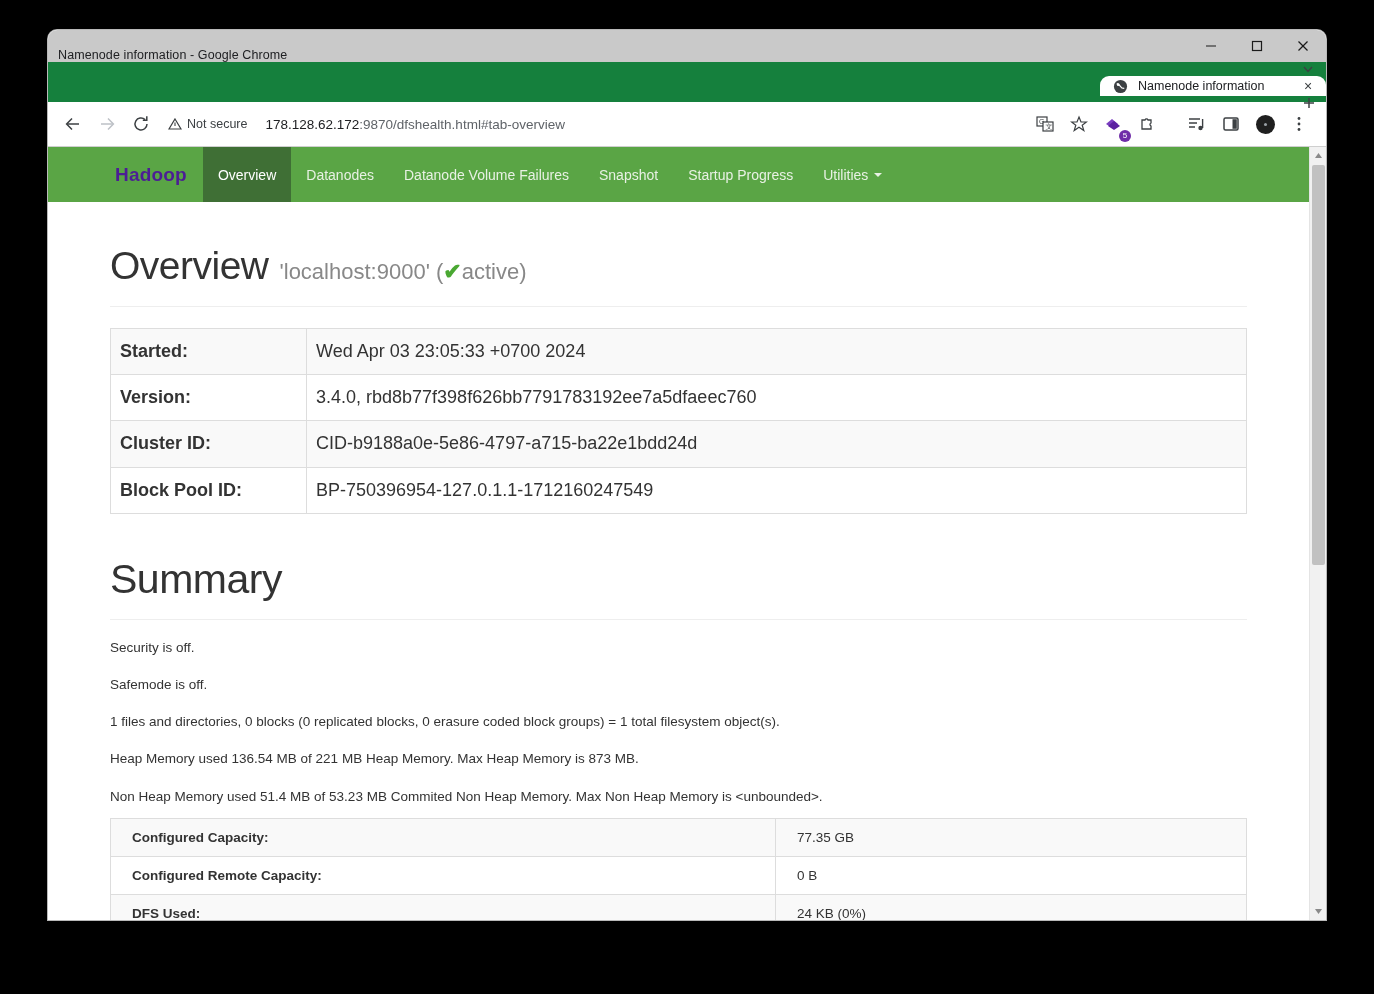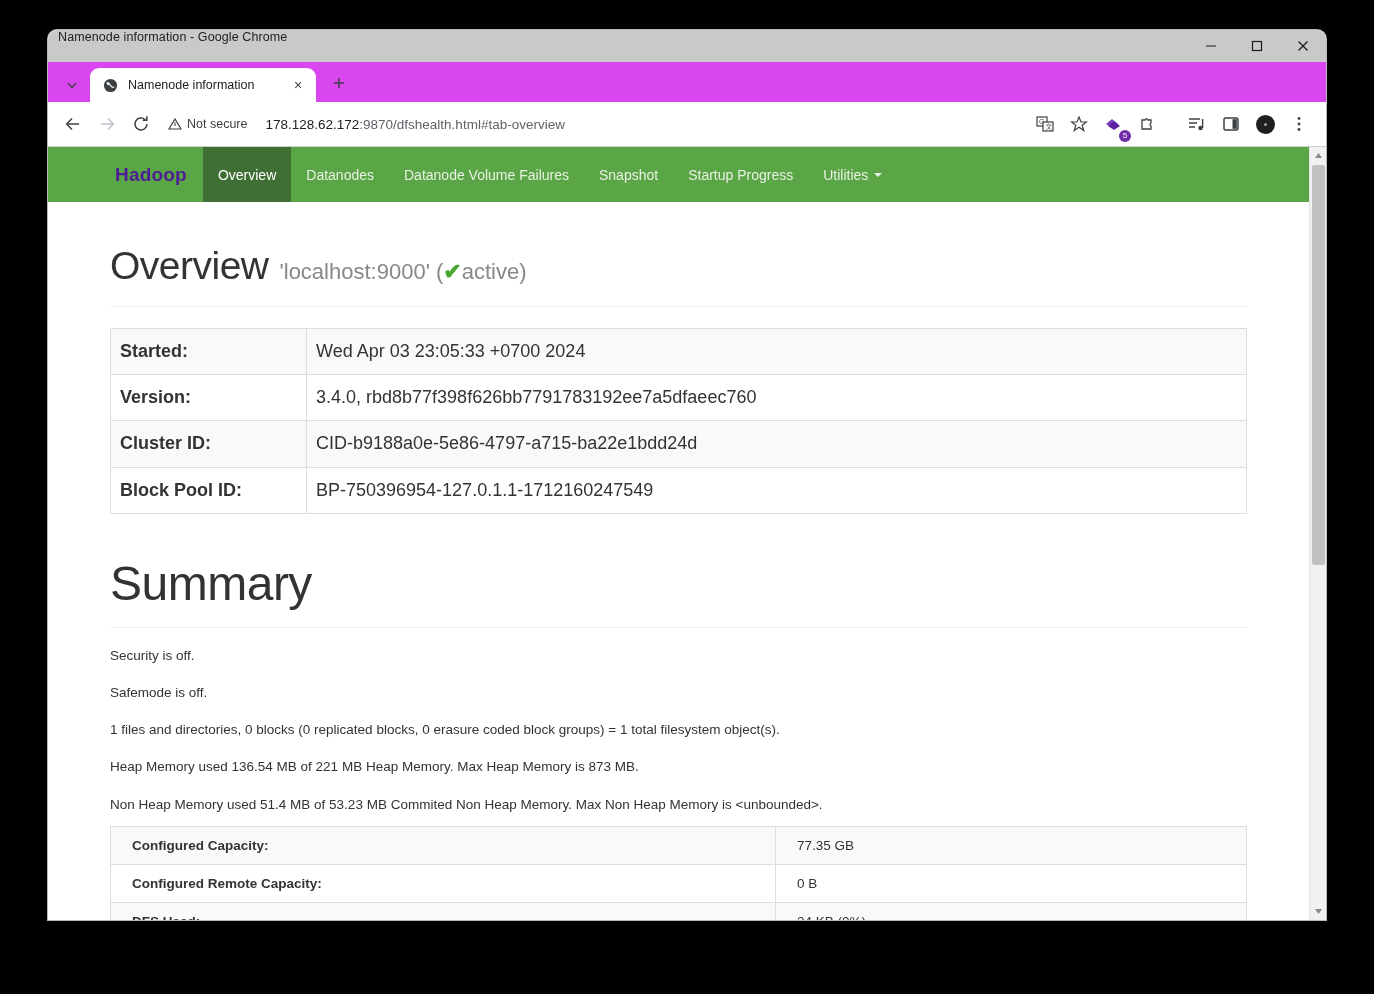--- a/index.html
+++ b/index.html
@@ -19,21 +19,21 @@
     border-top-left-radius: 9px;
     border-top-right-radius: 9px;
     overflow: hidden;
     box-shadow: 0 0 0 1px #b9b9b9;
   }
 
   
   #title-bar {
     height: 32px;
     background: #c9c9c9;
-    display: flex; align-items: flex-start;
+    display: flex; align-items: flex-end;
     border-top-left-radius: 9px;
     border-top-right-radius: 9px;
     position: relative;
   }
   #window-title {
     font-size: 12.5px; color: #202124;
     padding-left: 10px; letter-spacing: .1px;
   }
   #window-controls {
     position: absolute; right: 0; top: 0; height: 32px;
@@ -42,24 +42,25 @@
   .win-btn {
     width: 46px; height: 32px;
     display: flex; align-items: center; justify-content: center;
     color: #1b1b1b;
   }
   .win-btn svg { display: block; }
 
   
   #tab-strip {
     height: 40px;
-    background: #d946ef;
+    background: #15803d;
     display: flex; align-items: flex-end;
     padding-left: 6px;
     position: relative;
+    flex-direction: column;
   }
   #tab-list-btn {
     width: 36px; height: 34px;
     display: flex; align-items: center; justify-content: center;
     color: #3c4043;
   }
   .tab {
     height: 34px;
     min-width: 226px;
     background: #ffffff;
@@ -230,21 +231,21 @@
   table.info tr:nth-child(odd) td { background: #f9f9f9; }
   table.info tr:nth-child(even) td { background: #ffffff; }
   table.info td.key { font-weight: bold; width: 196px; }
 
   #summary-header {
     margin-top: 42px;
     padding-bottom: 16px;
     border-bottom: 1px solid #eeeeee;
   }
   #summary-title {
-    font-size: 48px; color: #333333; font-weight: normal;
+    font-size: 41px; color: #333333; font-weight: normal;
     letter-spacing: -.5px;
   }
   .summary-line {
     font-size: 13.5px; color: #333333;
     margin-top: 19px;
     line-height: 1.35;
   }
   #summary-lines { margin-bottom: 9px; }
   table.capacity {
     width: 100%;

